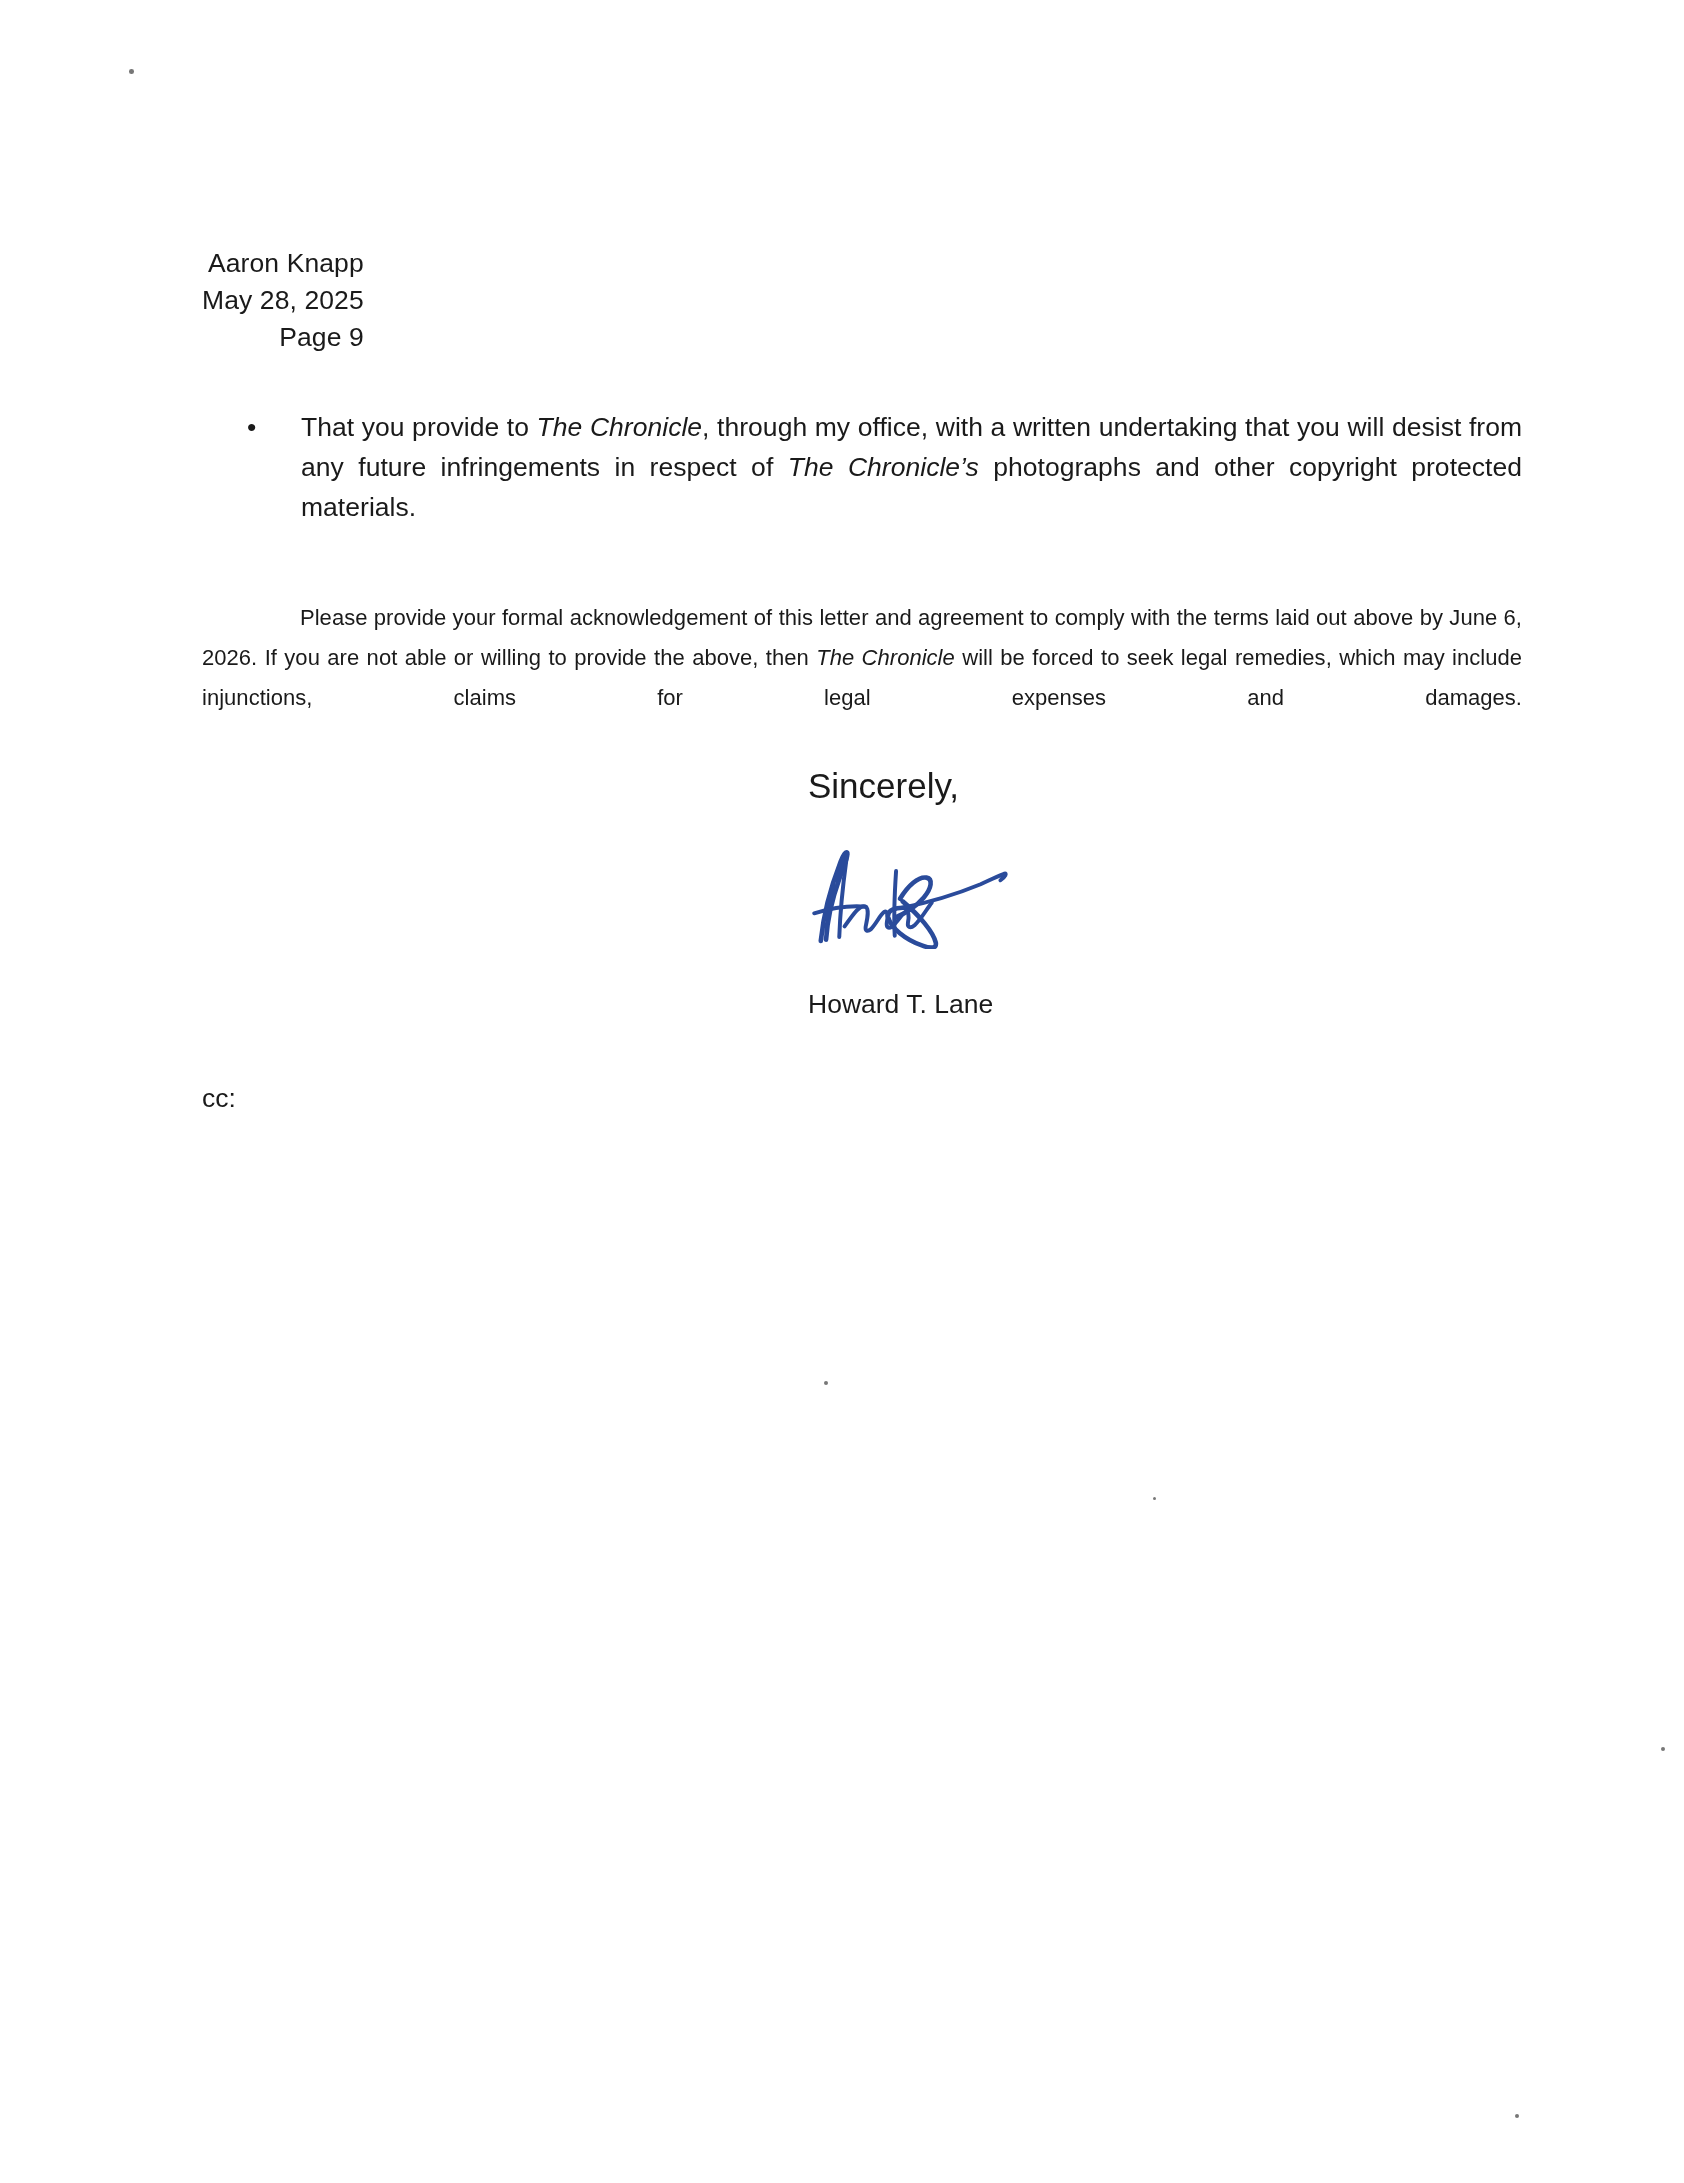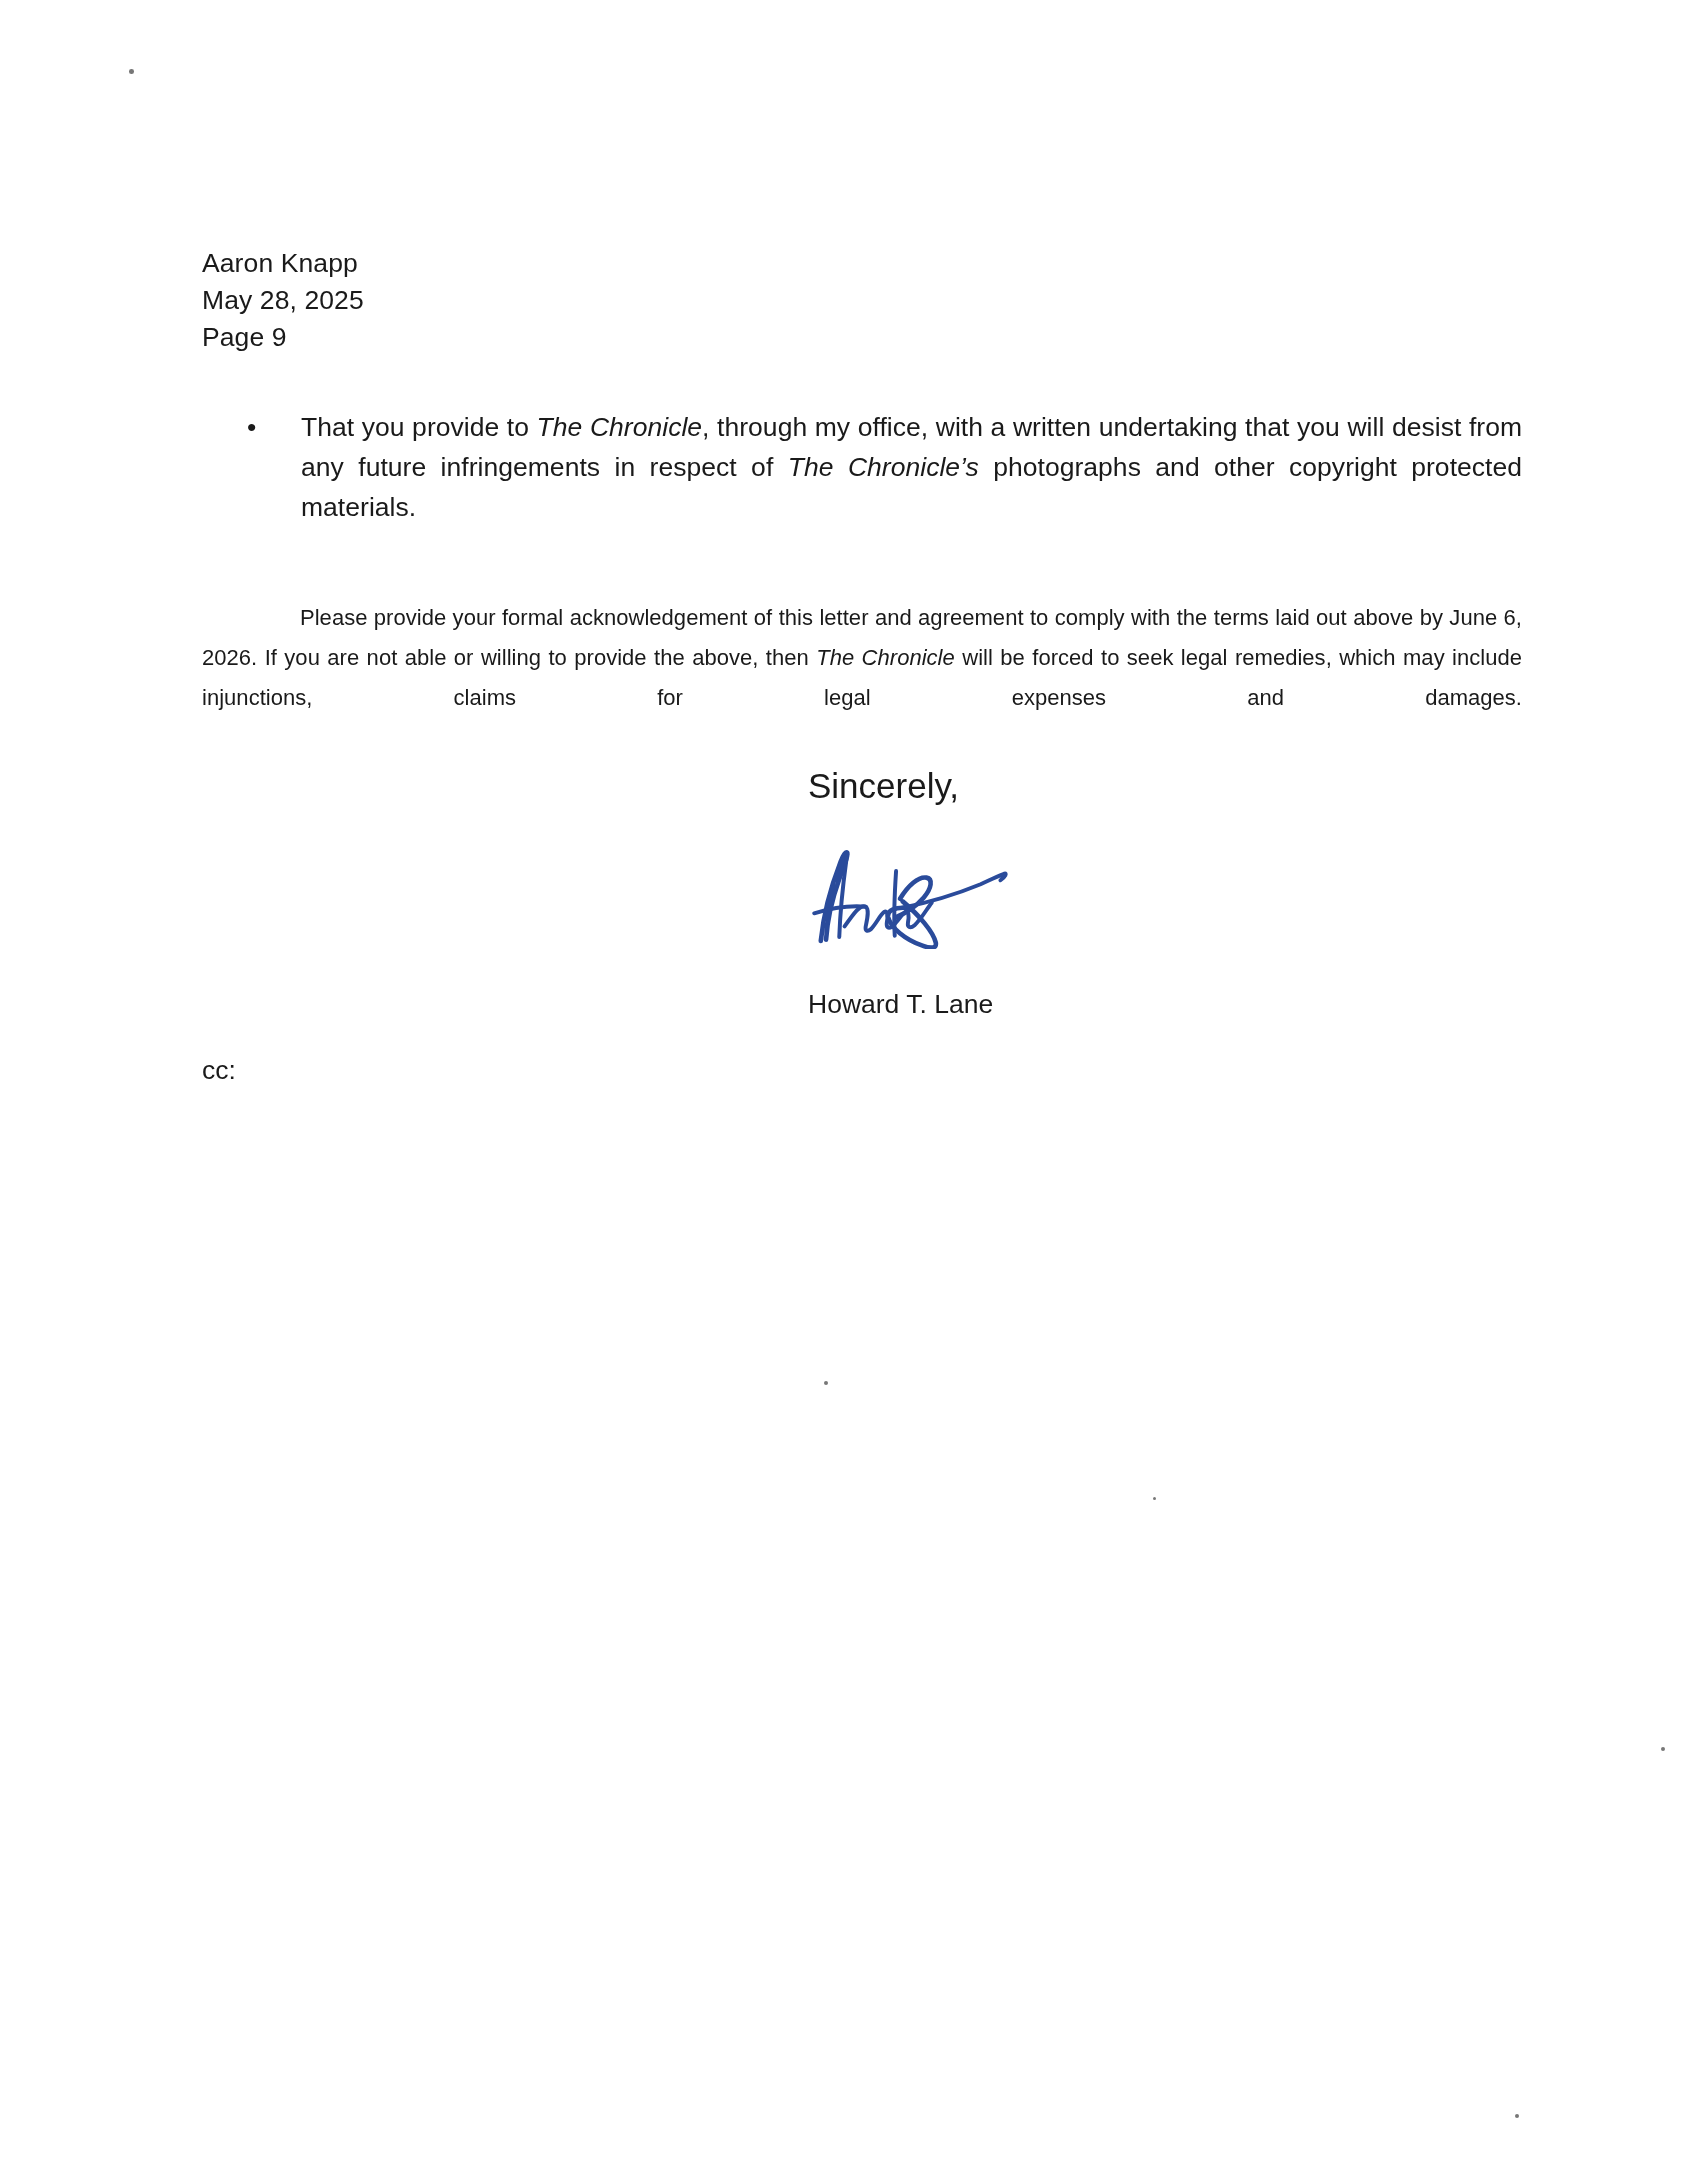--- a/index.html
+++ b/index.html
@@ -21,21 +21,21 @@
 
   
   .letter-head {
     position: absolute;
     left: 202px;
     top: 245px;
     font-size: 26.5px;
     line-height: 37px;
     letter-spacing: 0.1px;
   }
-  .letter-head div { white-space: pre; }
+  .letter-head div { white-space: pre; text-align: right; }
 
   
   .bullet-list {
     position: absolute;
     left: 202px;
     top: 407px;
     width: 1320px;
   }
   .bullet-item {
     position: relative;
@@ -100,21 +100,21 @@
 
   
   .cc-block {
     position: absolute;
     left: 202px;
     top: 1052px;
     font-size: 26.5px;
     line-height: 37px;
   }
   .cc-row { display: flex; }
-  .cc-label { width: 98px; flex: 0 0 98px; white-space: pre; }
+  .cc-label { width: 98px; flex: 0 0 98px; white-space: pre; margin-top: 28px; }
   .cc-lines div { white-space: pre; }
 
   
   .speck {
     position: absolute;
     background: #4a4a4a;
     border-radius: 50%;
     opacity: 0.75;
   }
 

